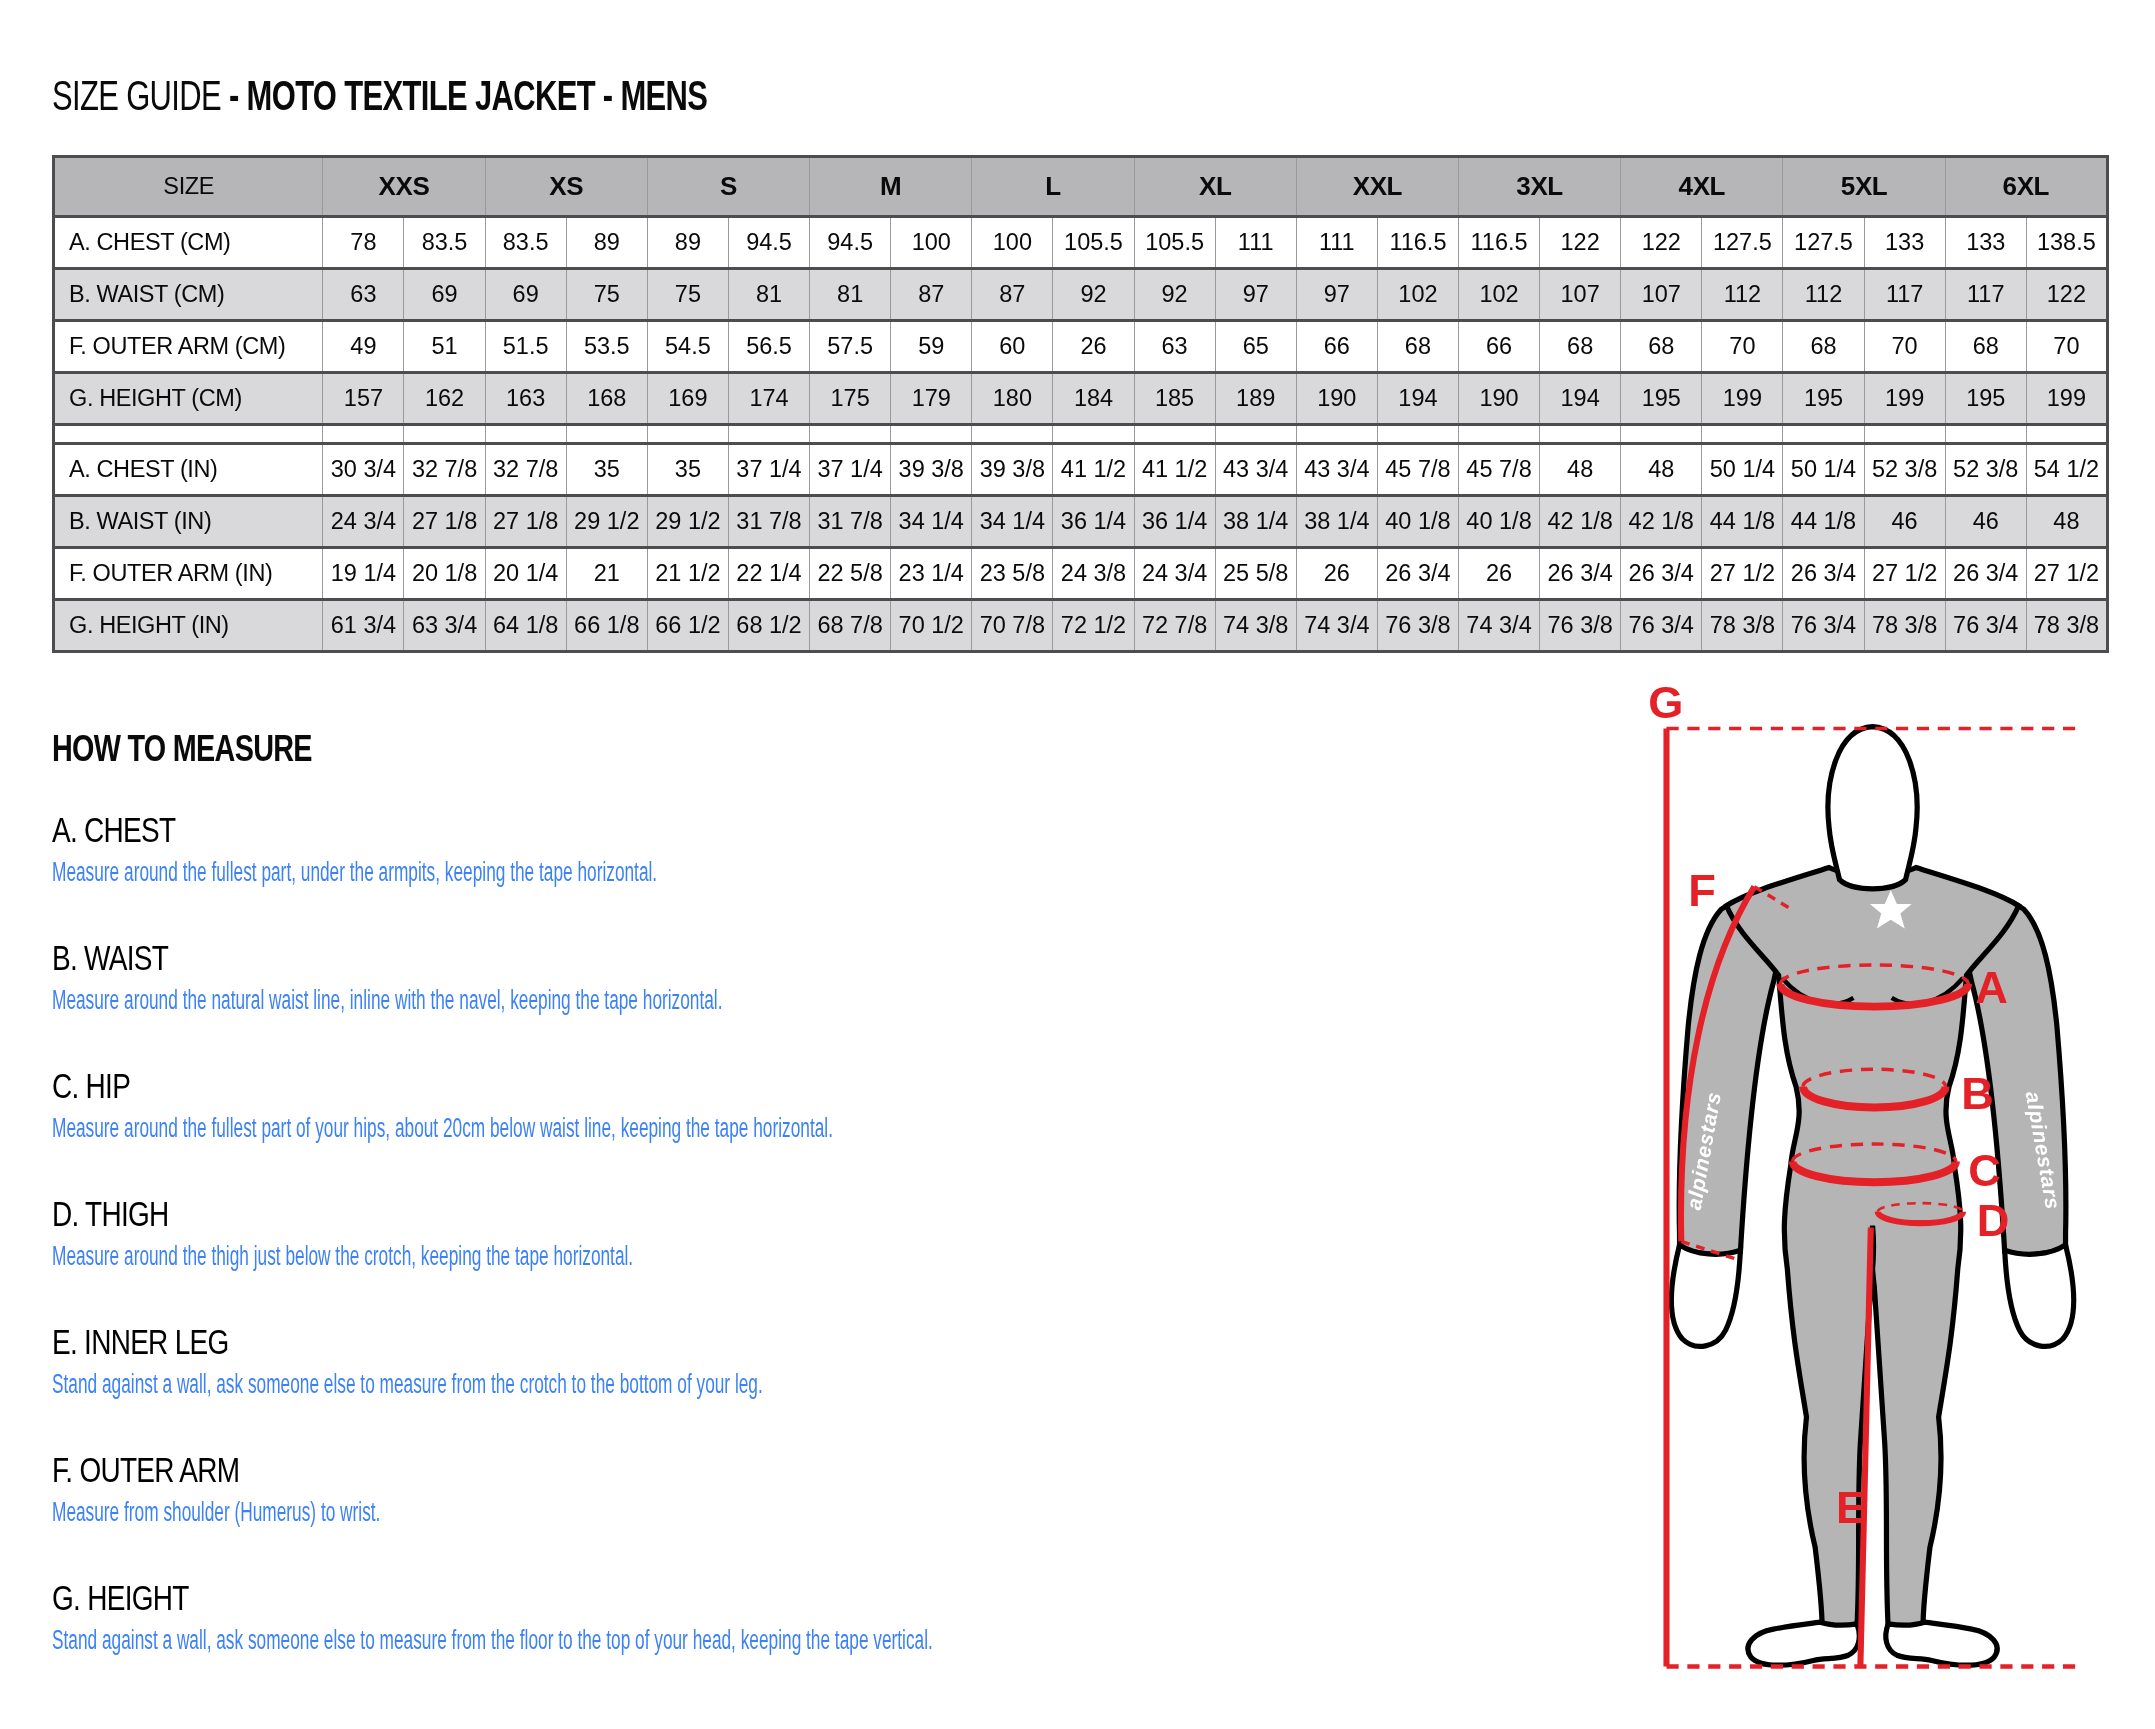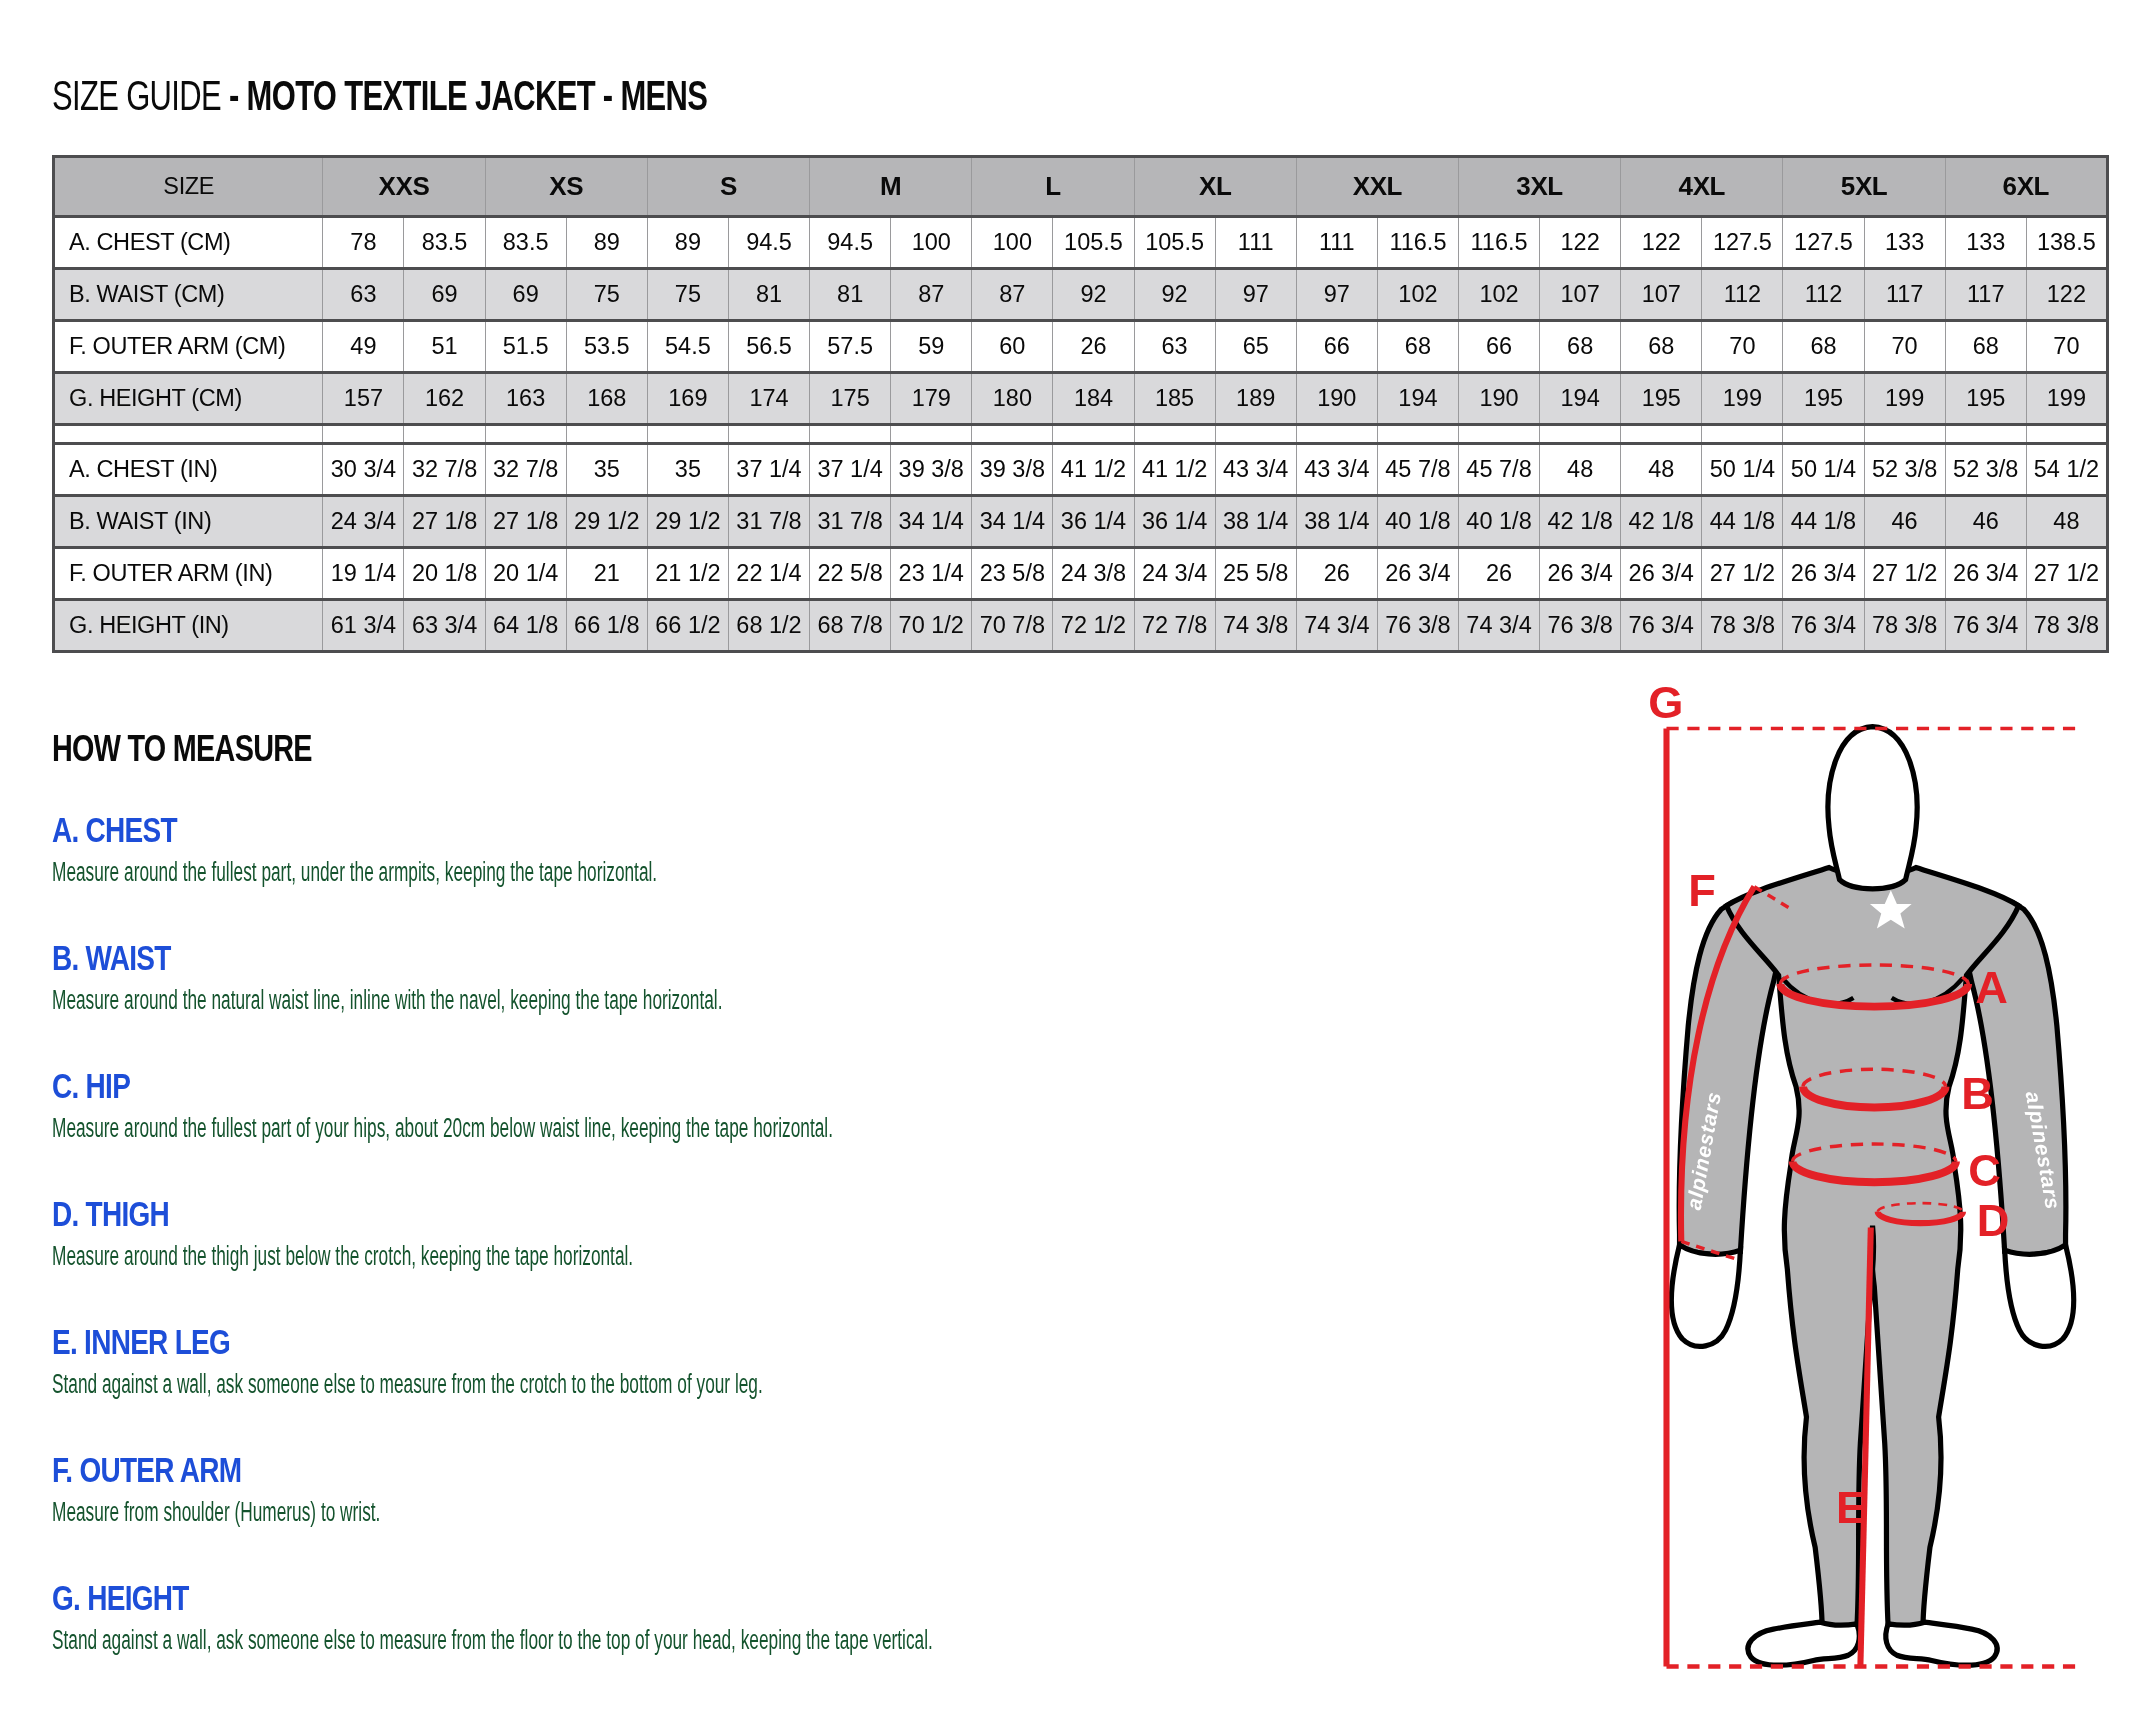--- a/index.html
+++ b/index.html
@@ -39,24 +39,24 @@
   #size-table th.lbl{
     text-align:left;padding-left:14px;font-weight:normal;font-size:23.5px;
     border-left:none;letter-spacing:-0.4px;
   }
 
   
   #measure{position:absolute;left:52px;top:728px;width:1564px;}
   #how-title{font-size:36px;font-weight:bold;margin:0 0 40px 0;letter-spacing:-0.9px;}
   #how-title .cond{transform:scaleX(.8);}
   .section h3{
-    margin:0 0 7px 0;font-size:35px;font-weight:bold;color:#1d4ed8;letter-spacing:-0.9px;
+    margin:0 0 7px 0;font-size:35px;font-weight:normal;color:#000000;letter-spacing:-0.9px;
   }
   .section h3 .cond{transform:scaleX(.8);}
-  .section p{margin:0 0 50px 0;font-size:27px;color:#14532d;}
+  .section p{margin:0 0 50px 0;font-size:27px;color:#3b82f6;}
   .section p .cond{transform:scaleX(.64);}
 
   
   #diagram{position:absolute;left:1643px;top:678px;width:513px;height:1052px;}
   #diagram text.red-letter{
     font-family:"Liberation Sans",sans-serif;font-weight:bold;font-size:52px;fill:#e32127;
   }
   #diagram text.brand{
     font-family:"Liberation Sans",sans-serif;font-weight:bold;font-style:italic;
     font-size:24px;fill:#ffffff;letter-spacing:1px;

